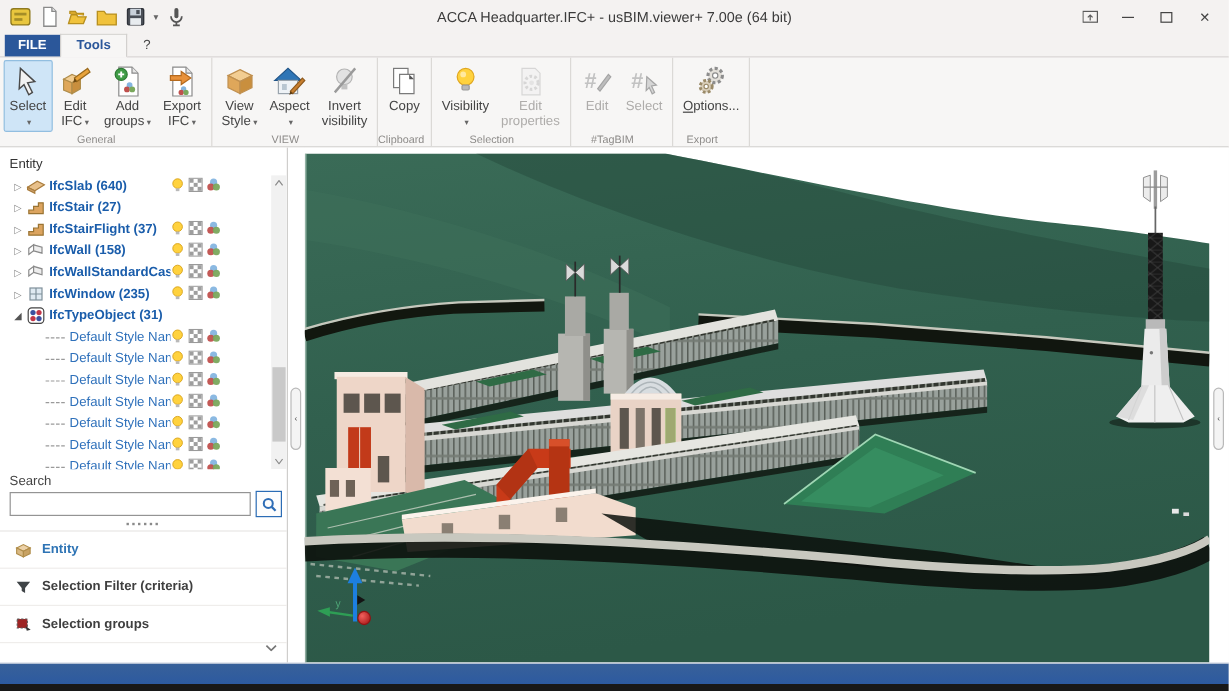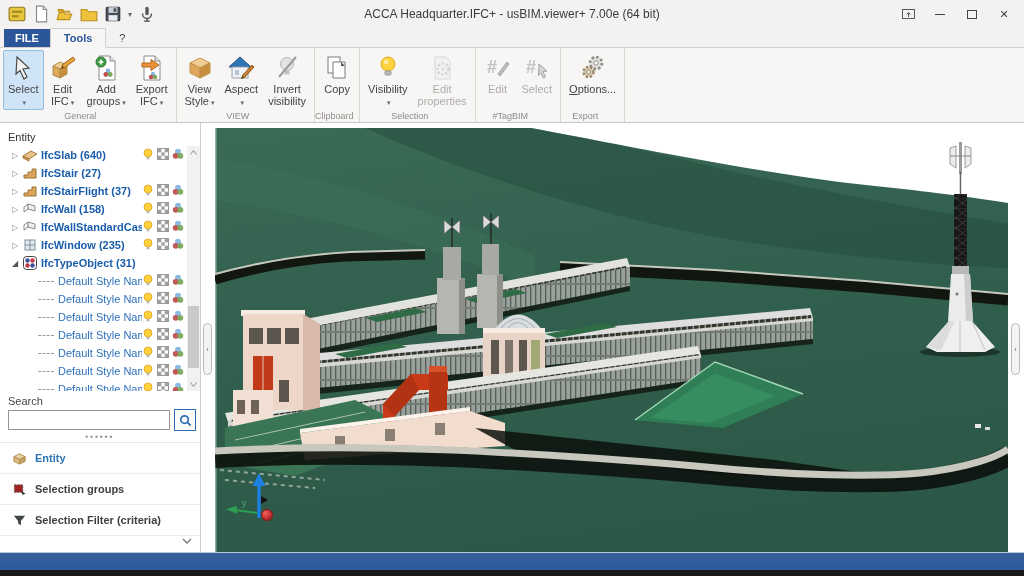--- a/index.html
+++ b/index.html
@@ -34,21 +34,21 @@
   .rbtn .l1, .rbtn .l2 { font-size:11px; color:#444; line-height:12px; text-align:center; white-space:nowrap; }
   .rbtn .caret { font-size:7px; color:#666; margin-left:2px; }
   .rbtn.selected { background:#cfe5f7; border-color:#92bee0; }
   .rbtn.disabled .l1, .rbtn.disabled .l2 { color:#aeacaa; }
   .btn-options .l1::first-letter { text-decoration:underline; }
 
   
   .main { height:429px; display:flex; background:#fff; }
 
   
-  .sidebar { width:201px; background:#fff; border-right:1px solid #cfcecc; position:relative; padding-top:5px; font-size:11px; }
+  .sidebar { width:240px; background:#fff; border-right:1px solid #cfcecc; position:relative; padding-top:5px; font-size:11px; }
   .ent-header { height:18px; padding-left:8px; color:#333; display:flex; align-items:center; }
   .tree { position:relative; height:245px; overflow:hidden; }
   .tree-rows { width:187px; }
   .trow { height:18px; display:flex; align-items:center; padding-left:8px; }
   .trow .expander { width:14px; font-size:8px; color:#8a8a8a; text-align:center; flex:none; }
   .trow .expander.open { color:#555; }
   .trow .ticon { width:16px; height:16px; flex:none; margin-right:3px; }
   .trow .ticon svg { width:16px; height:16px; }
   .trow .tlabel { color:#1a5dab; font-weight:bold; white-space:nowrap; overflow:hidden; }
   .trow.child .tlabel { color:#2f71bb; font-weight:normal; }
@@ -688,30 +688,30 @@
       <div class="navrow active">
         <svg viewBox="0 0 16 16">
             <path d="M2,6 L8,3 L14,6 L8,9 Z" fill="#ecd1a8" stroke="#b08d4a"></path>
             <path d="M2,6 L8,9 L8,14 L2,11 Z" fill="#d9b983" stroke="#b08d4a"></path>
             <path d="M8,9 L14,6 L14,11 L8,14 Z" fill="#c8a263" stroke="#b08d4a"></path>
           </svg>
         <span class="nlabel">Entity</span>
       </div>
       <div class="navrow">
         <svg viewBox="0 0 16 16">
+            <path d="M2,3 H14 L9.5,8.5 V13 L6.5,11.3 V8.5 Z" fill="#3f4447"></path>
+          </svg>
+        <span class="nlabel">Selection Filter (criteria)</span>
+      </div>
+      <div class="navrow">
+        <svg viewBox="0 0 16 16">
             <rect x="2.5" y="3" width="9" height="8" fill="#9e2424" stroke="#5a5a5a" stroke-dasharray="2,1.5"></rect>
             <path d="M10,9.5 L14.5,12.5 L11,13.5 Z" fill="#333"></path>
           </svg>
         <span class="nlabel">Selection groups</span>
-      </div>
-      <div class="navrow">
-        <svg viewBox="0 0 16 16">
-            <path d="M2,3 H14 L9.5,8.5 V13 L6.5,11.3 V8.5 Z" fill="#3f4447"></path>
-          </svg>
-        <span class="nlabel">Selection Filter (criteria)</span>
       </div>
 
       <span class="side-chevron">
         <svg width="10" height="6" viewBox="0 0 10 6">
             <path d="M1,1 L5,5 L9,1" fill="none" stroke="#777" stroke-width="1.4"></path>
           </svg>
       </span>
     </div>
 
     <div class="gutter left">

